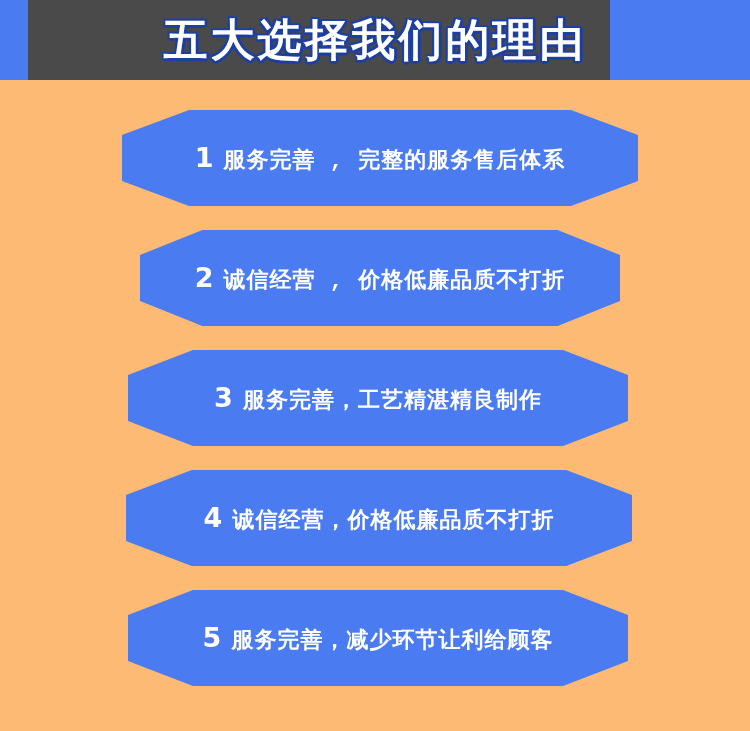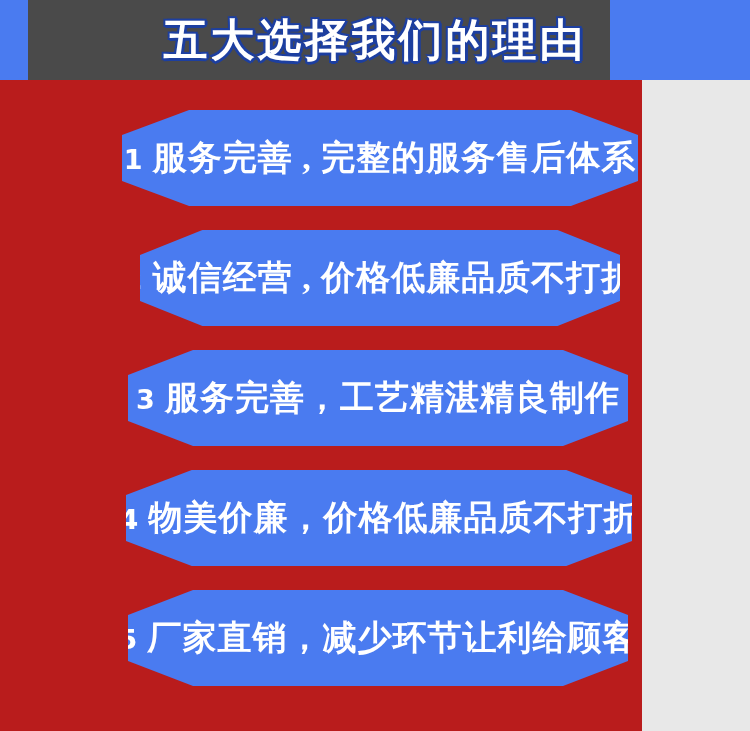--- a/index.html
+++ b/index.html
@@ -8,23 +8,23 @@
   }
   body {
     width: 750px;
     height: 731px;
     background: #e8e8e8;
     font-family: "Liberation Sans", sans-serif;
     overflow: hidden;
   }
   .page {
     position: relative;
-    width: 642px;
+    width: 750px;
     height: 731px;
-    background: #b91c1c;
+    background: #fdba74;
     box-sizing: border-box;
   }
   
   .header {
     position: absolute;
     left: 0;
     top: 0;
     width: 750px;
     height: 80px;
     background: #4a4a4a;
@@ -102,25 +102,25 @@
     white-space: nowrap;
   }
   .banner-num {
     font-size: 27px;
     font-weight: bold;
     color: #ffffff;
     margin-right: 10px;
     font-family: "DejaVu Sans", "Liberation Sans", sans-serif;
   }
   .banner-text {
-    font-size: 34px;
+    font-size: 22px;
     font-weight: bold;
     color: #ffffff;
     letter-spacing: 1px;
-    font-family: Liberation Serif, serif;
+    font-family: Liberation Mono, monospace;
   }
   .row.r1 .banner { width: 516px; left: 122px; }
   .row.r2 .banner { width: 480px; left: 140px; }
   .row.r3 .banner { width: 500px; left: 128px; }
   .row.r4 .banner { width: 506px; left: 126px; }
   .row.r5 .banner { width: 500px; left: 128px; }
 </style>
 </head>
 <body>
 
@@ -158,28 +158,28 @@
           <span class="banner-num">3</span>
           <span class="banner-text">服务完善，工艺精湛精良制作</span>
         </div>
       </div>
     </div>
 
     <div class="row r4">
       <div class="banner">
         <div class="banner-inner">
           <span class="banner-num">4</span>
-          <span class="banner-text">物美价廉，价格低廉品质不打折</span>
+          <span class="banner-text">诚信经营，价格低廉品质不打折</span>
         </div>
       </div>
     </div>
 
     <div class="row r5">
       <div class="banner">
         <div class="banner-inner">
           <span class="banner-num">5</span>
-          <span class="banner-text">厂家直销，减少环节让利给顾客</span>
+          <span class="banner-text">服务完善，减少环节让利给顾客</span>
         </div>
       </div>
     </div>
 
   </div>
 </div>
 
 </body></html>

